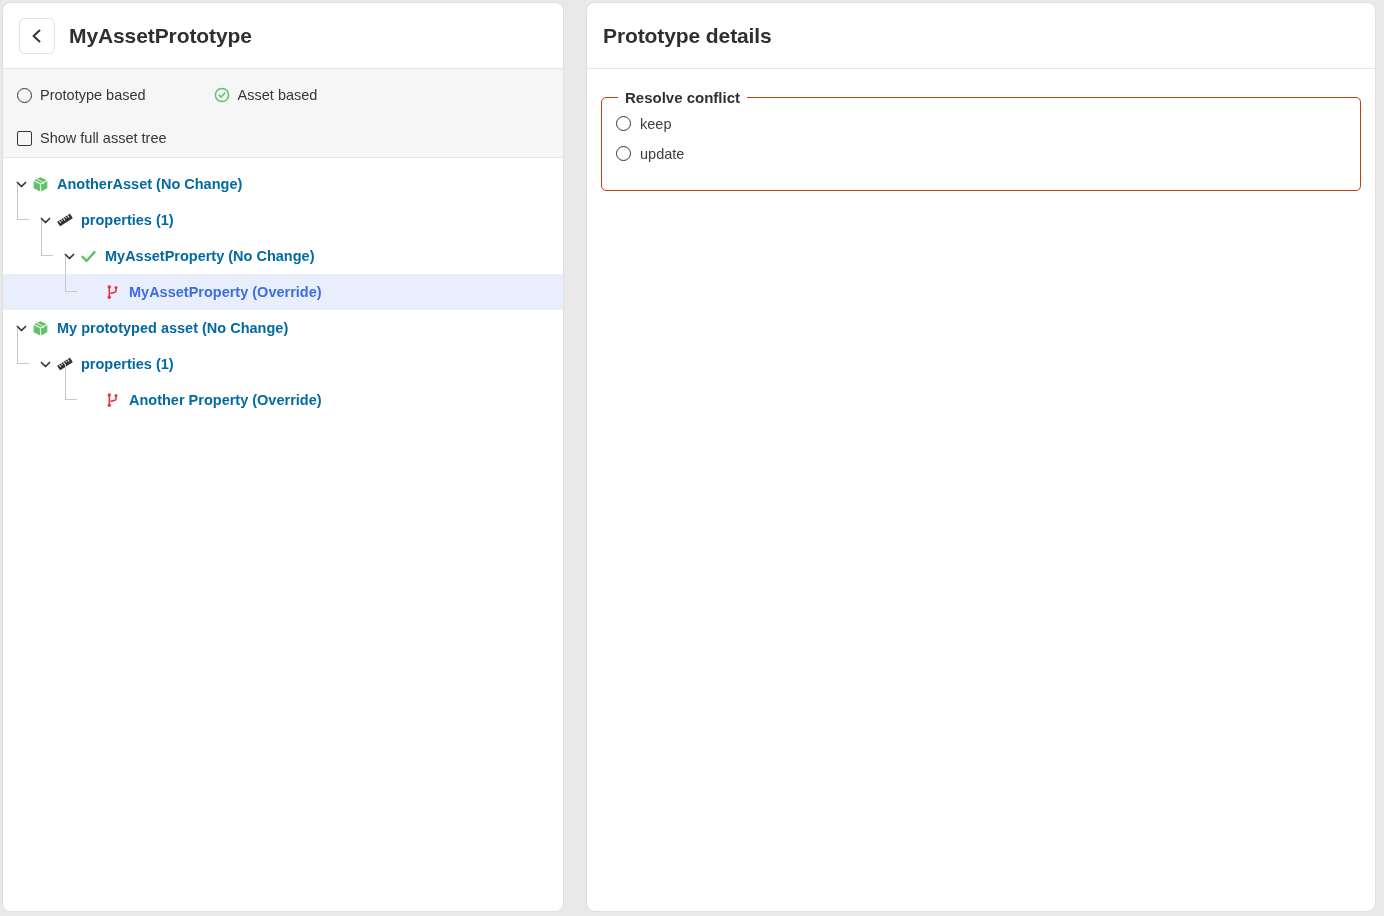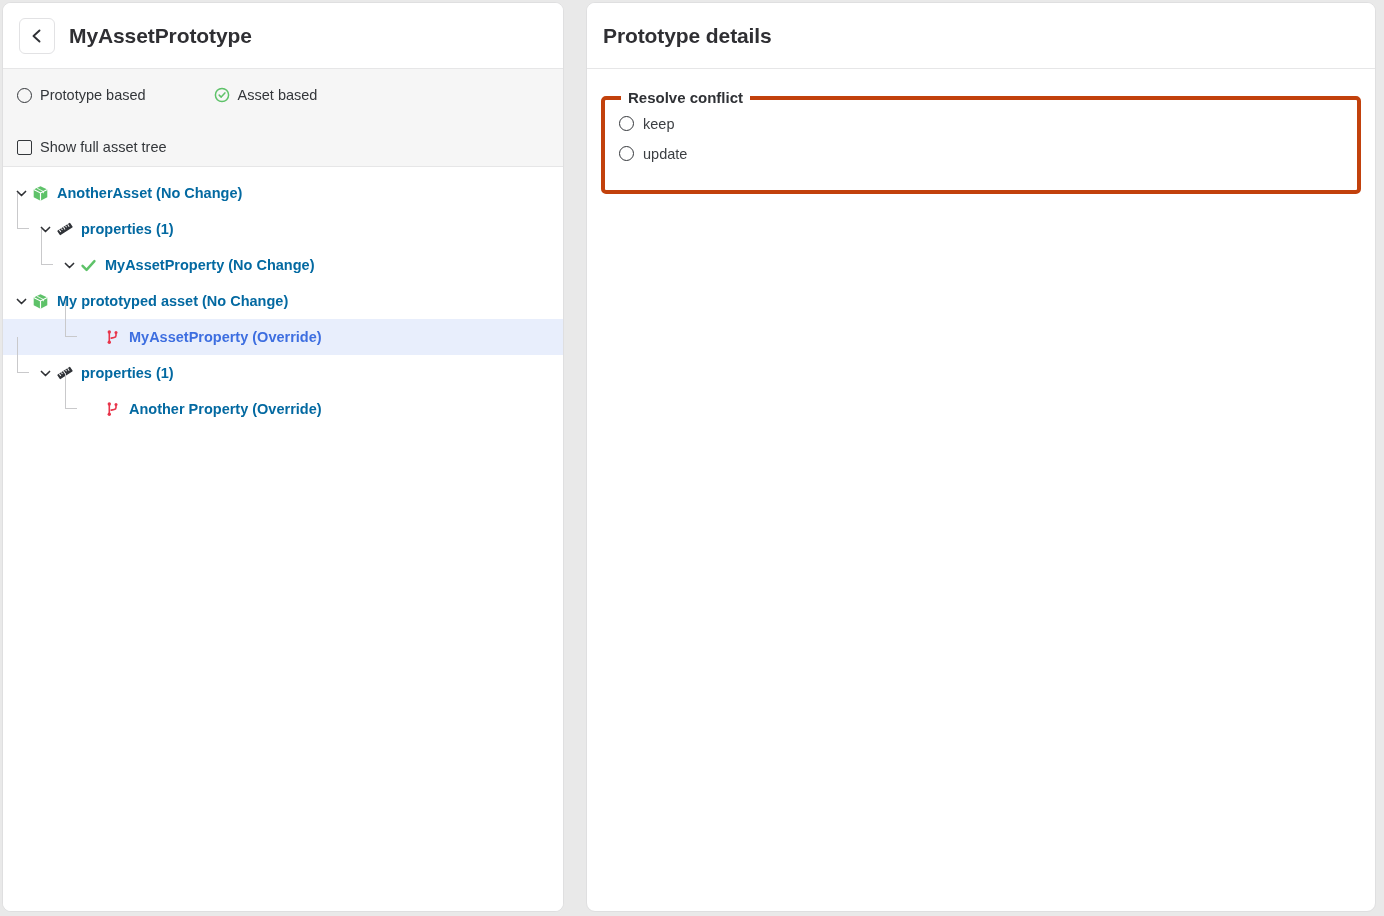--- a/index.html
+++ b/index.html
@@ -64,21 +64,21 @@
     border-bottom: 1px solid #e6e6e7;
     padding: 10px 14px 11px 14px;
     flex: 0 0 auto;
   }
   .toolbar-row {
     display: flex;
     align-items: flex-end;
     height: 24px;
     gap: 44px;
   }
-  .toolbar-row + .toolbar-row { margin-top: 28px; }
+  .toolbar-row + .toolbar-row { margin-top: 19px; }
   .opt {
     display: flex;
     align-items: center;
     cursor: pointer;
     margin-right: 24px;
     user-select: none;
   }
   .opt-label {
     font-size: 14.5px;
     color: #33363a;
@@ -159,21 +159,21 @@
   .node-label { line-height: 1; }
 
   
   #right-panel { flex: 1 1 auto; }
   .details-body {
     flex: 1 1 auto;
     padding: 20px 14px 0 14px;
     overflow: auto;
   }
   fieldset.resolve {
-    border: 4px solid #c2410c;
+    border: 1px solid #c2410c;
     border-radius: 5px;
     margin: 0;
     padding: 10px 14px 14px 14px;
   }
   fieldset.resolve > legend {
     font-size: 15px;
     font-weight: bold;
     color: #2f3135;
     padding: 0 7px;
     margin-left: 2px;
@@ -325,54 +325,54 @@
               <path d="M3 5.5 L8 10.5 L13 5.5" fill="none" stroke="#2f3135" stroke-width="2" stroke-linecap="round" stroke-linejoin="round"></path>
             </svg>
           </span>
           <span class="node-icon">
             <svg width="17" height="17" viewBox="0 0 16 16">
               <path d="M2.4 8.3 L6.2 12.1 L13.6 3.9" fill="none" stroke="#5ec269" stroke-width="2.3" stroke-linecap="round" stroke-linejoin="round"></path>
             </svg>
           </span>
           <span class="node-label">MyAssetProperty (No Change)</span>
         </div>
-        <div class="tree-row">
-          <div class="indent" style="width: 8px;"></div>
-          <span class="chev">
-            <svg width="13" height="13" viewBox="0 0 16 16">
-              <path d="M3 5.5 L8 10.5 L13 5.5" fill="none" stroke="#2f3135" stroke-width="2" stroke-linecap="round" stroke-linejoin="round"></path>
-            </svg>
-          </span>
-          <span class="node-icon">
-            <svg width="17" height="17" viewBox="0 0 16 16">
-              <path d="M8 1.1 L14.4 4.3 L14.4 11.5 L8 14.8 L1.6 11.5 L1.6 4.3 Z" fill="#5ec269"></path>
-              <path d="M1.6 4.3 L8 7.5 L14.4 4.3" fill="none" stroke="#ffffff" stroke-width="1.1"></path>
-              <path d="M8 7.5 L8 14.8" fill="none" stroke="#ffffff" stroke-width="1.1"></path>
-              <path d="M4.8 2.7 L11.2 5.9 L11.2 8.1 L9.9 7.4 L9.9 6.1 L4.8 3.6 Z" fill="#ffffff" opacity="0.85"></path>
-            </svg>
-          </span>
-          <span class="node-label">My prototyped asset (No Change)</span>
-        </div>
         <div class="tree-row selected">
           <div class="indent" style="width: 80px;">
             <span class="elbow" style="left: 56px;"></span>
           </div>
           <span class="chev spacer"></span>
           <span class="node-icon">
             <svg width="16" height="16" viewBox="0 0 16 16">
               <g stroke="#e8344a" stroke-width="1.6" fill="none" stroke-linecap="round">
                 <line x1="4.3" y1="3.9" x2="4.3" y2="12.6"></line>
                 <path d="M11.0 4.6 L11.0 6.4 Q11.0 8.1 9.2 8.5 L6.2 9.1"></path>
               </g>
               <circle cx="4.3" cy="3.0" r="1.7" fill="#e8344a"></circle>
               <circle cx="11.0" cy="3.6" r="1.5" fill="#e8344a"></circle>
               <circle cx="4.3" cy="13.2" r="1.7" fill="#e8344a"></circle>
             </svg>
           </span>
           <span class="node-label">MyAssetProperty (Override)</span>
+        </div>
+        <div class="tree-row">
+          <div class="indent" style="width: 8px;"></div>
+          <span class="chev">
+            <svg width="13" height="13" viewBox="0 0 16 16">
+              <path d="M3 5.5 L8 10.5 L13 5.5" fill="none" stroke="#2f3135" stroke-width="2" stroke-linecap="round" stroke-linejoin="round"></path>
+            </svg>
+          </span>
+          <span class="node-icon">
+            <svg width="17" height="17" viewBox="0 0 16 16">
+              <path d="M8 1.1 L14.4 4.3 L14.4 11.5 L8 14.8 L1.6 11.5 L1.6 4.3 Z" fill="#5ec269"></path>
+              <path d="M1.6 4.3 L8 7.5 L14.4 4.3" fill="none" stroke="#ffffff" stroke-width="1.1"></path>
+              <path d="M8 7.5 L8 14.8" fill="none" stroke="#ffffff" stroke-width="1.1"></path>
+              <path d="M4.8 2.7 L11.2 5.9 L11.2 8.1 L9.9 7.4 L9.9 6.1 L4.8 3.6 Z" fill="#ffffff" opacity="0.85"></path>
+            </svg>
+          </span>
+          <span class="node-label">My prototyped asset (No Change)</span>
         </div>
         <div class="tree-row">
           <div class="indent" style="width: 32px;">
             <span class="elbow" style="left: 8px;"></span>
           </div>
           <span class="chev">
             <svg width="13" height="13" viewBox="0 0 16 16">
               <path d="M3 5.5 L8 10.5 L13 5.5" fill="none" stroke="#2f3135" stroke-width="2" stroke-linecap="round" stroke-linejoin="round"></path>
             </svg>
           </span>

